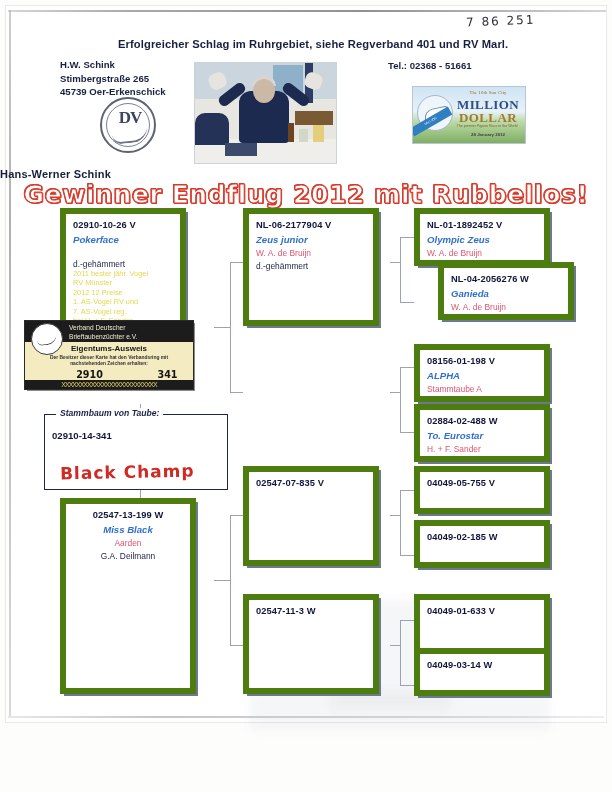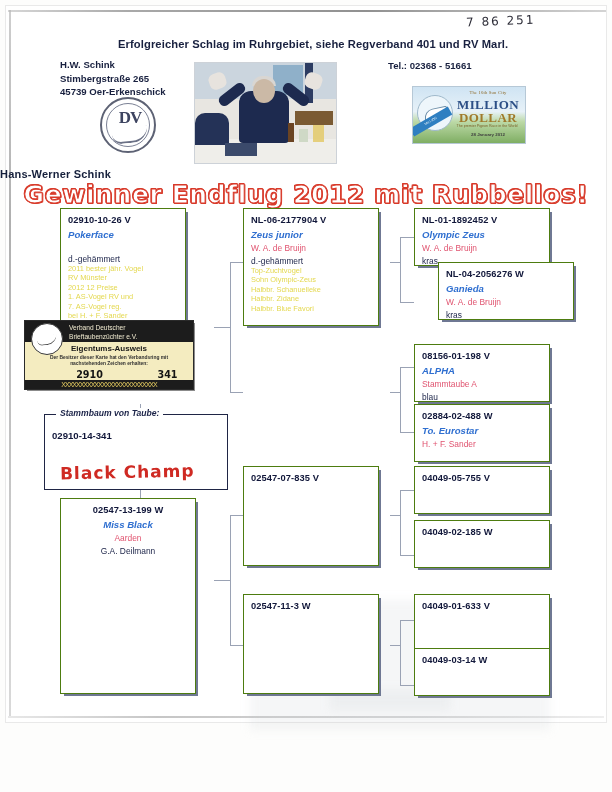--- a/index.html
+++ b/index.html
@@ -226,21 +226,21 @@
     -webkit-text-stroke: 1px #d83a2a;
     text-shadow:
       -1px 0 #d83a2a, 1px 0 #d83a2a, 0 -1px #d83a2a, 0 1px #d83a2a,
       1px 1px #d83a2a, -1px -1px #d83a2a;
   }
 
   
   .pbox {
     position: absolute;
     background: #ffffff;
-    border: 1px solid #4d7c0f;
+    border: 6px solid #4d7c0f;
     box-shadow: 3px 3px 0 -1px #6f7893;
     box-sizing: border-box;
     padding: 6px 7px 4px 7px;
     overflow: hidden;
   }
   .pbox .ring {
     font-size: 9.3px;
     font-weight: bold;
     color: #11173a;
     letter-spacing: .1px;
@@ -505,27 +505,20 @@
     <div class="pname">Miss Black</div>
     <div class="breeder">Aarden</div>
     <div class="colour">G.A. Deilmann</div>
   </div>
 
   <div class="pbox" style="left:243px; top:208px; width:136px; height:118px;">
     <div class="ring">NL-06-2177904 V</div>
     <div class="pname">Zeus junior</div>
     <div class="breeder">W. A. de Bruijn</div>
     <div class="colour">d.-gehämmert</div>
-    <div class="notes">
-      <div>Top-Zuchtvogel</div>
-      <div>Sohn Olympic-Zeus</div>
-      <div>Halbbr. Schanuelleke</div>
-      <div>Halbbr. Zidane</div>
-      <div>Halbbr. Blue Favori</div>
-    </div>
   </div>
 
 
   <div class="pbox" style="left:243px; top:466px; width:136px; height:100px;">
     <div class="ring">02547-07-835 V</div>
   </div>
 
   <div class="pbox" style="left:243px; top:594px; width:136px; height:100px;">
     <div class="ring">02547-11-3 W</div>
   </div>

